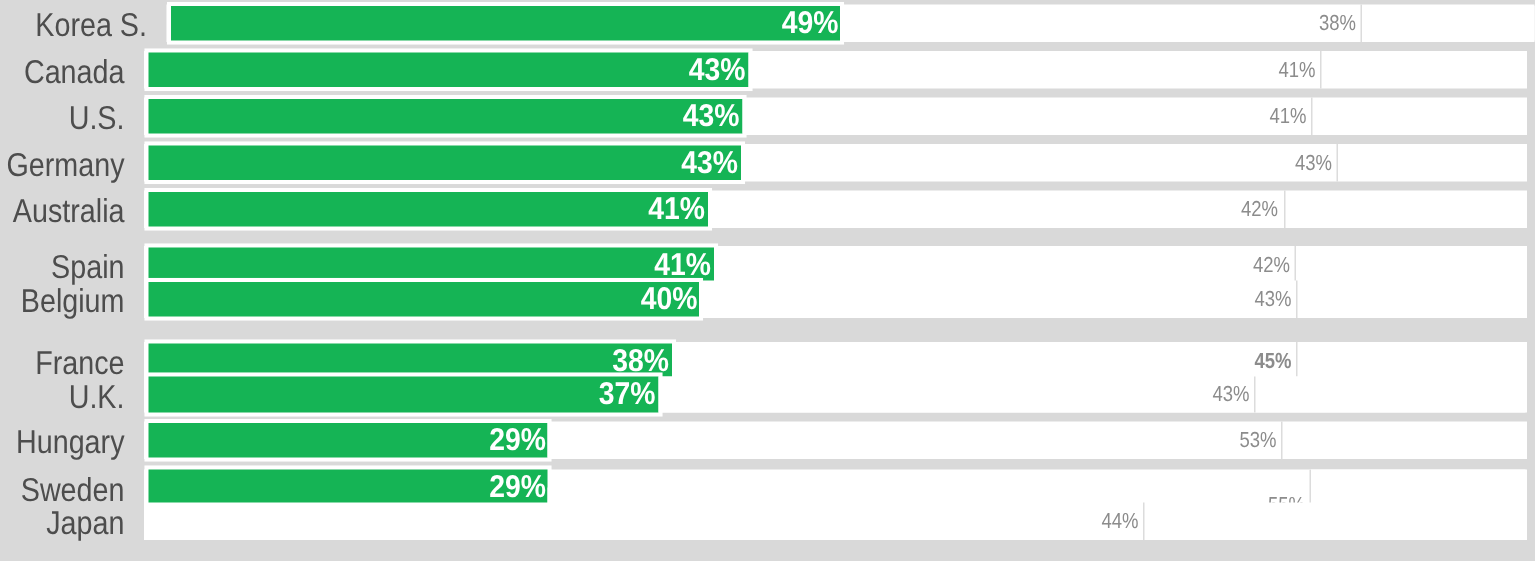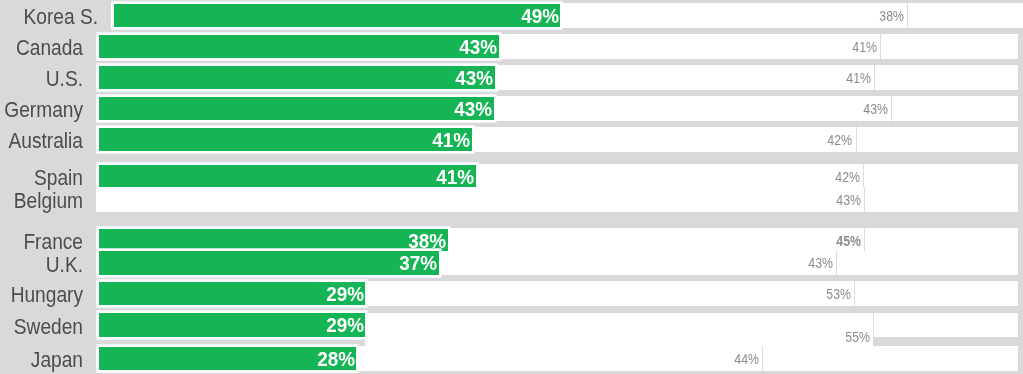--- a/index.html
+++ b/index.html
@@ -180,20 +180,23 @@
           </div>
         <div class="seg seg3" style="left: 83.2%; width: 16.8%;"></div>
         <div class="divider" style="left: 83.2%;"></div>
       </div>
     </div>
   </div>
   <div class="row" style="top: 187px; text-decoration: underline;">
     <div class="cat-label">Belgium</div>
     <div class="track">
       <div class="segs">
+        <div class="seg seg1" style="width: 40%;">
+            <span class="val-in">40%</span>
+          </div>
         <div class="seg seg2" style="left: 40%; width: 43.3%;">
             <span class="val-out">43%</span>
           </div>
         <div class="seg seg3" style="left: 83.3%; width: 16.7%;"></div>
         <div class="divider" style="left: 83.3%;"></div>
       </div>
     </div>
   </div>
   <div class="row" style="top: 228px;">
     <div class="cat-label">France</div>
@@ -248,27 +251,24 @@
             <span class="val-in">29%</span>
           </div>
         <div class="seg seg2" style="left: 29%; width: 55.3%; margin-top: 12px;">
             <span class="val-out">55%</span>
           </div>
         <div class="seg seg3" style="left: 84.3%; width: 15.7%;"></div>
         <div class="divider" style="left: 84.3%;"></div>
       </div>
     </div>
   </div>
-  <div class="row" style="top: 346px;">
+  <div class="row" style="top: 335px;">
     <div class="cat-label">Japan</div>
     <div class="track">
       <div class="segs">
-        <div class="seg seg1" style="width: 28%;">
-            <span class="val-in">28%</span>
-          </div>
         <div class="seg seg2" style="left: 28%; width: 44.2%;">
             <span class="val-out">44%</span>
           </div>
         <div class="seg seg3" style="left: 72.2%; width: 27.8%;"></div>
         <div class="divider" style="left: 72.2%;"></div>
       </div>
     </div>
   </div>
 </div>
 

